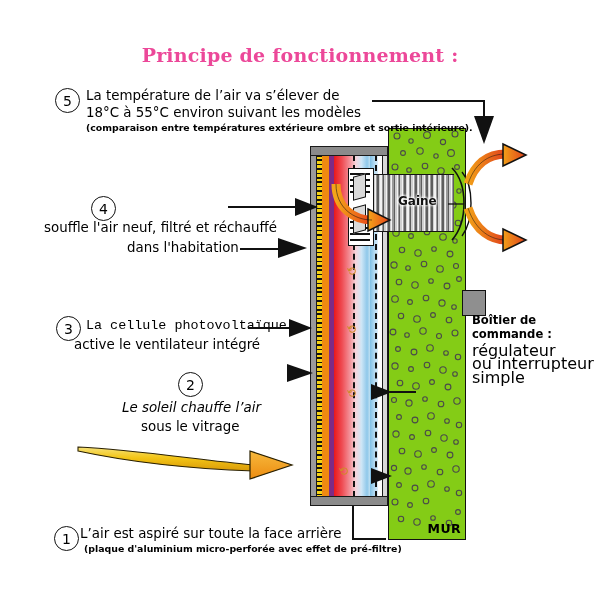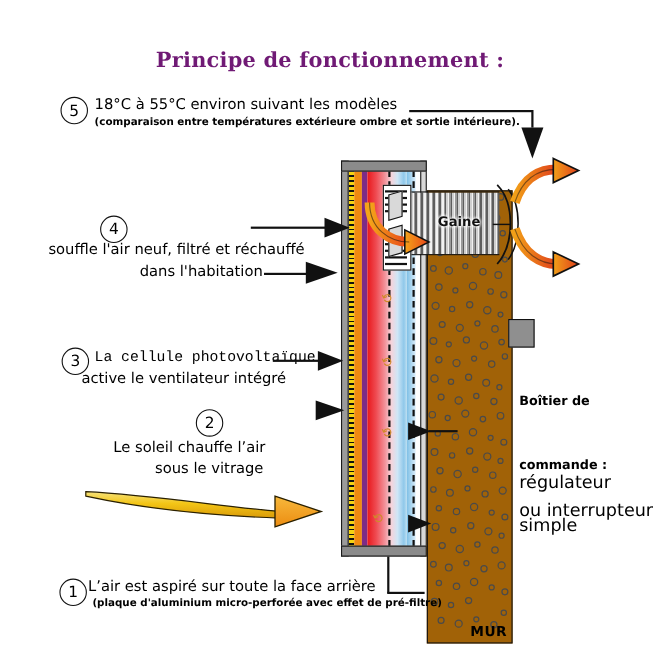--- a/index.html
+++ b/index.html
@@ -7,21 +7,21 @@
        font-family:"DejaVu Sans","Liberation Sans",sans-serif;color:#000;}
   #stage{position:relative;width:600px;height:600px;background:#fff;}
 
   .abs{position:absolute;}
 
   
   #title{
     left:0;top:44px;width:600px;text-align:center;
     font-family:"DejaVu Serif","Liberation Serif",serif;
     font-weight:bold;font-size:19px;letter-spacing:.2px;
-    color:#701a75;
+    color:#ec4899;
   }
 
   
   .numcircle{
     width:23px;height:23px;border:1.6px solid #111;border-radius:50%;
     display:flex;align-items:center;justify-content:center;
     font-size:14px;line-height:1;background:#fff;
   }
 
   
@@ -61,21 +61,21 @@
   
   .bandwhite{position:absolute;left:68px;top:9px;width:4px;height:342px;background:#fdfdfd;}
 
   .dashline{position:absolute;width:0;border-left:2px dashed #111;}
 
   
   .spiral{position:absolute;font-size:12px;color:#d08a2a;transform:rotate(18deg);}
 
   
   #wall{left:388px;top:128px;width:78px;height:412px;
-     border:1.6px solid #111;box-sizing:border-box;background:#a16207;margin-top:45px;}
+     border:1.6px solid #111;box-sizing:border-box;background:#84cc16;}
   #wallpat{position:absolute;left:0;top:0;right:0;bottom:0;overflow:hidden;}
 
   #mur{position:absolute;right:4px;bottom:3px;font-size:12.5px;font-weight:bold;
      letter-spacing:.4px;}
 
   
   #duct{left:372px;top:174px;width:82px;height:56px;
     background:repeating-linear-gradient(to right,
       #5d5d5d 0 1.5px,#cfcfcf 1.5px 3px,#f2f2f2 3px 4.2px,#9a9a9a 4.2px 5.4px);
     border-top:1.4px solid #141414;border-bottom:1.4px solid #141414;}
@@ -85,21 +85,21 @@
   
   .fanbox{position:absolute;background:#fff;border:1.4px solid #111;}
   .louver{position:absolute;background:#111;height:1.5px;}
   .blade{position:absolute;background:#d9d9d9;border:1.3px solid #111;}
 
   
   #ctrlbox{left:462px;top:290px;width:22px;height:24px;
      background:#8f8f8f;border:1.5px solid #111;}
 
   #ctrltext{left:472px;top:313px;width:124px;}
-  #ctrltext .t1{font-size:11.6px;font-weight:bold;line-height:14px;white-space:pre;margin-top:44px;}
+  #ctrltext .t1{font-size:11.6px;font-weight:bold;line-height:14px;white-space:pre;}
   #ctrltext .t2{font-size:16px;line-height:13.4px;white-space:pre;margin-top:3px;}
 
   svg{display:block;overflow:visible;}
 </style>
 </head>
 <body>
 
 <div id="stage">
 
   <div class="abs" id="title">Principe de fonctionnement :</div>
@@ -305,28 +305,29 @@
   <div class="abs lv" style="left:483px;top:100px;height:16px;"></div>
   <svg class="abs" style="left:472px;top:114px;" width="24" height="32">
     <path d="M2,2 L22,2 L12,30 Z" fill="#111"></path>
   </svg>
 
   <div class="abs" id="ctrlbox"></div>
   <div class="abs" id="ctrltext">
     <div class="t1">Boîtier de</div>
     <div class="t1">commande :</div>
     <div class="t2">régulateur</div>
-    <div class="t2" style="margin-top:12px">ou interrupteur</div>
+    <div class="t2" style="margin-top:0">ou interrupteur</div>
     <div class="t2" style="margin-top:0">simple</div>
   </div>
 
   <div class="abs" style="left:55px;top:88px;">
     <div class="numcircle">5</div>
   </div>
   <div class="abs" style="left:86px;top:88px;width:290px;">
+    <div class="ctext">La température de l’air va s’élever de</div>
     <div class="ctext">18°C à 55°C environ suivant les modèles</div>
     <div class="csub" style="margin-top:1px;">(comparaison entre températures extérieure ombre et sortie intérieure).</div>
   </div>
 
   <div class="abs" style="left:91px;top:196px;">
     <div class="numcircle">4</div>
   </div>
 
   <div class="abs ctext" style="left:44px;top:220px;">souffle l'air neuf, filtré et réchauffé</div>
   <div class="abs ctext" style="left:127px;top:240px;">dans l'habitation</div>
@@ -341,21 +342,21 @@
   <div class="abs ctext" style="left:86px;top:318px;font-family:Liberation Mono, monospace;">La cellule photovoltaïque</div>
   <div class="abs ctext" style="left:74px;top:337px;">active le ventilateur intégré</div>
   <div class="abs lh" style="left:248px;top:327px;width:44px;"></div>
   <svg class="abs" style="left:288px;top:317px;" width="26" height="22">
     <path d="M1,2 L24,11 L1,20 Z" fill="#111"></path>
   </svg>
 
   <div class="abs" style="left:178px;top:372px;">
     <div class="numcircle">2</div>
   </div>
-  <div class="abs ctext" style="left:103px;top:400px;">Le soleil chauffe l’air</div>
+  <div class="abs ctext" style="left:122px;top:400px;font-style:italic;">Le soleil chauffe l’air</div>
   <div class="abs ctext" style="left:141px;top:419px;">sous le vitrage</div>
 
   <svg class="abs" style="left:78px;top:438px;" width="232" height="46">
     <defs>
       <linearGradient id="sg" x1="0" y1="0" x2="0" y2="1">
         <stop offset="0" stop-color="#f6e27a"></stop>
           <stop offset="45%" stop-color="#f3c516"></stop>
         <stop offset="100%" stop-color="#d99a09"></stop>
       </linearGradient>
       <linearGradient id="sg2" x1="0" y1="0" x2="0" y2="1">

